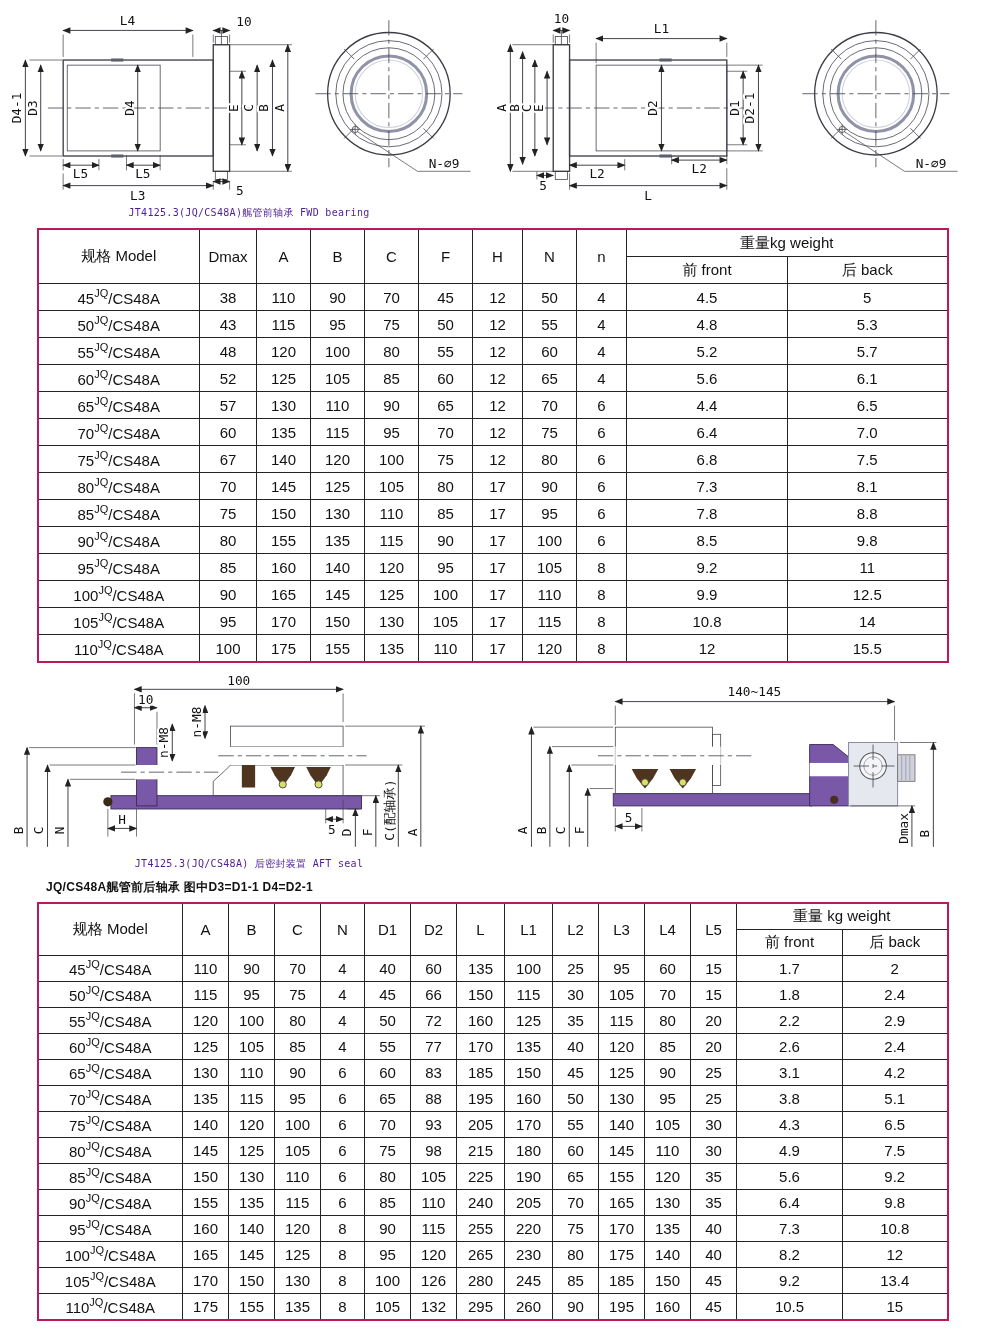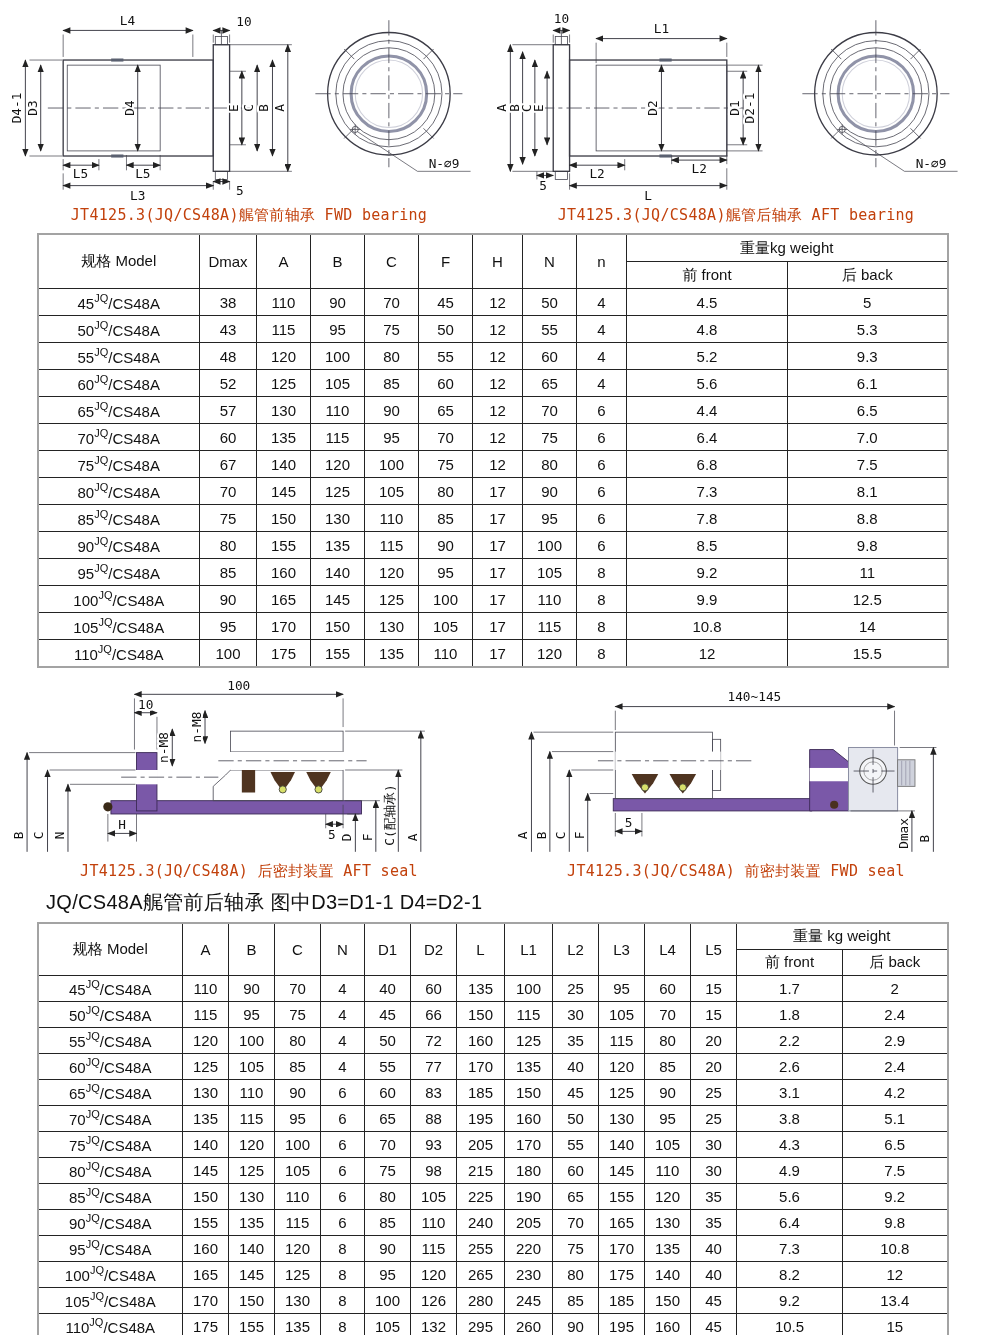--- a/index.html
+++ b/index.html
@@ -1,38 +1,38 @@
 <!DOCTYPE html>
 <html><head>
 <meta charset="utf-8">
 <style>
   html,body{margin:0;padding:0;background:#fff;}
   body{width:985px;height:1335px;font-family:"Liberation Sans",sans-serif;color:#111;position:relative;}
   .page{padding:10px 0 12px 0;}
   .drawings-row{display:flex;justify-content:space-between;padding:0 8px;}
   figure{margin:0;width:482px;}
-  figcaption{text-align:center;font-family:"DejaVu Sans Mono",monospace;font-size:15px;color:#c2410c;letter-spacing:.3px;margin-top:2px;}
+  figcaption{text-align:center;font-family:"DejaVu Sans Mono",monospace;font-size:10px;color:#4c1d95;letter-spacing:.3px;margin-top:2px;}
   svg{display:block;}
   
   .out{stroke:#3c3c46;stroke-width:1.3;fill:none;}
   .thin{stroke:#4a4a55;stroke-width:.8;fill:none;}
   .dim{stroke:#33333d;stroke-width:.9;fill:none;}
   .ext{stroke:#44444e;stroke-width:.7;fill:none;}
   .cl{stroke:#44444e;stroke-width:.8;fill:none;stroke-dasharray:15 4 4 4;}
   text.dl{font-family:"DejaVu Sans Mono",monospace;font-size:12.5px;fill:#111;text-anchor:middle;}
   text.halo{paint-order:stroke;stroke:#fff;stroke-width:4px;stroke-linejoin:round;}
   
-  table{border-collapse:collapse;table-layout:fixed;margin:0 auto;border:2px solid #a3a3a3;}
+  table{border-collapse:collapse;table-layout:fixed;margin:0 auto;border:2px solid #be185d;}
   th,td{border:1px solid #232323;text-align:center;padding:0 1px;font-size:15px;white-space:nowrap;}
   #table1 th,#table1 td{height:26px;}
   #table2 th,#table2 td{height:25px;}
   th{font-weight:normal;}
   td.model,th.model-h{font-size:15px;}
   sup.jq{font-size:11px;position:relative;top:-1px;}
-  .note{font-weight:normal;font-size:20px;margin:8px 0 6px 46px;letter-spacing:.3px;}
+  .note{font-weight:bold;font-size:12px;margin:8px 0 6px 46px;letter-spacing:.3px;}
   .tbl-wrap{margin-top:8px;}
 </style>
 </head>
 <body>
 
 <div class="page">
 
   <div class="drawings-row">
 
     <figure>
@@ -219,21 +219,20 @@
             <line x1="-33.9" y1="-33.9" x2="-43.8" y2="-43.8" class="thin"></line>
           <line x1="33.9" y1="33.9" x2="43.8" y2="43.8" class="thin"></line>
             <line x1="-33.9" y1="33.9" x2="-43.8" y2="43.8" class="thin"></line>
           <circle cx="-33" cy="35" r="3" class="thin"></circle>
           <line x1="-38" y1="35" x2="-28" y2="35" class="ext"></line>
             <line x1="-33" y1="30" x2="-33" y2="40" class="ext"></line>
           <polyline points="-31,37 28,76 80,76" class="ext"></polyline>
           <text x="54" y="73" class="dl">N-∅9</text>
         </g>
       </svg>
-      <figcaption>JT4125.3(JQ/CS48A)艉管后轴承 AFT bearing</figcaption>
     </figure>
   </div>
 
   <div class="tbl-wrap">
     <table id="table1">
       <colgroup>
         <col style="width:162px">
           <col style="width:57px">
           <col style="width:54px">
           <col style="width:54px">
@@ -294,21 +293,21 @@
             <td class="model">55<sup class="jq">JQ</sup>/CS48A</td>
             <td>48</td>
             <td>120</td>
             <td>100</td>
             <td>80</td>
             <td>55</td>
             <td>12</td>
             <td>60</td>
             <td>4</td>
             <td>5.2</td>
-            <td>9.3</td>
+            <td>5.7</td>
           </tr>
           <tr>
             <td class="model">60<sup class="jq">JQ</sup>/CS48A</td>
             <td>52</td>
             <td>125</td>
             <td>105</td>
             <td>85</td>
             <td>60</td>
             <td>12</td>
             <td>65</td>
@@ -583,21 +582,20 @@
           <line x1="117" y1="148" x2="143" y2="148" class="dim" marker-start="url(#m4)" marker-end="url(#m4)"></line>
           <text x="130" y="144" class="dl halo">5</text>
           <line x1="347" y1="128" x2="410" y2="128" class="ext"></line>
           <line x1="407" y1="128" x2="407" y2="168" class="dim" marker-start="url(#m4)"></line>
           <text x="403" y="150" class="dl" transform="rotate(-90 403 150)">Dmax</text>
           <line x1="395" y1="66" x2="431" y2="66" class="ext"></line>
           <line x1="428" y1="66" x2="428" y2="168" class="dim" marker-start="url(#m4)"></line>
           <text x="424" y="155" class="dl" transform="rotate(-90 424 155)">B</text>
         </g>
       </svg>
-      <figcaption>JT4125.3(JQ/CS48A) 前密封装置 FWD seal</figcaption>
     </figure>
   </div>
 
   <div class="note">JQ/CS48A艉管前后轴承 图中D3=D1-1  D4=D2-1</div>
 
   <div class="tbl-wrap" style="margin-top:2px">
     <table id="table2">
       <colgroup>
         <col style="width:145px">
         <col style="width:46px">

